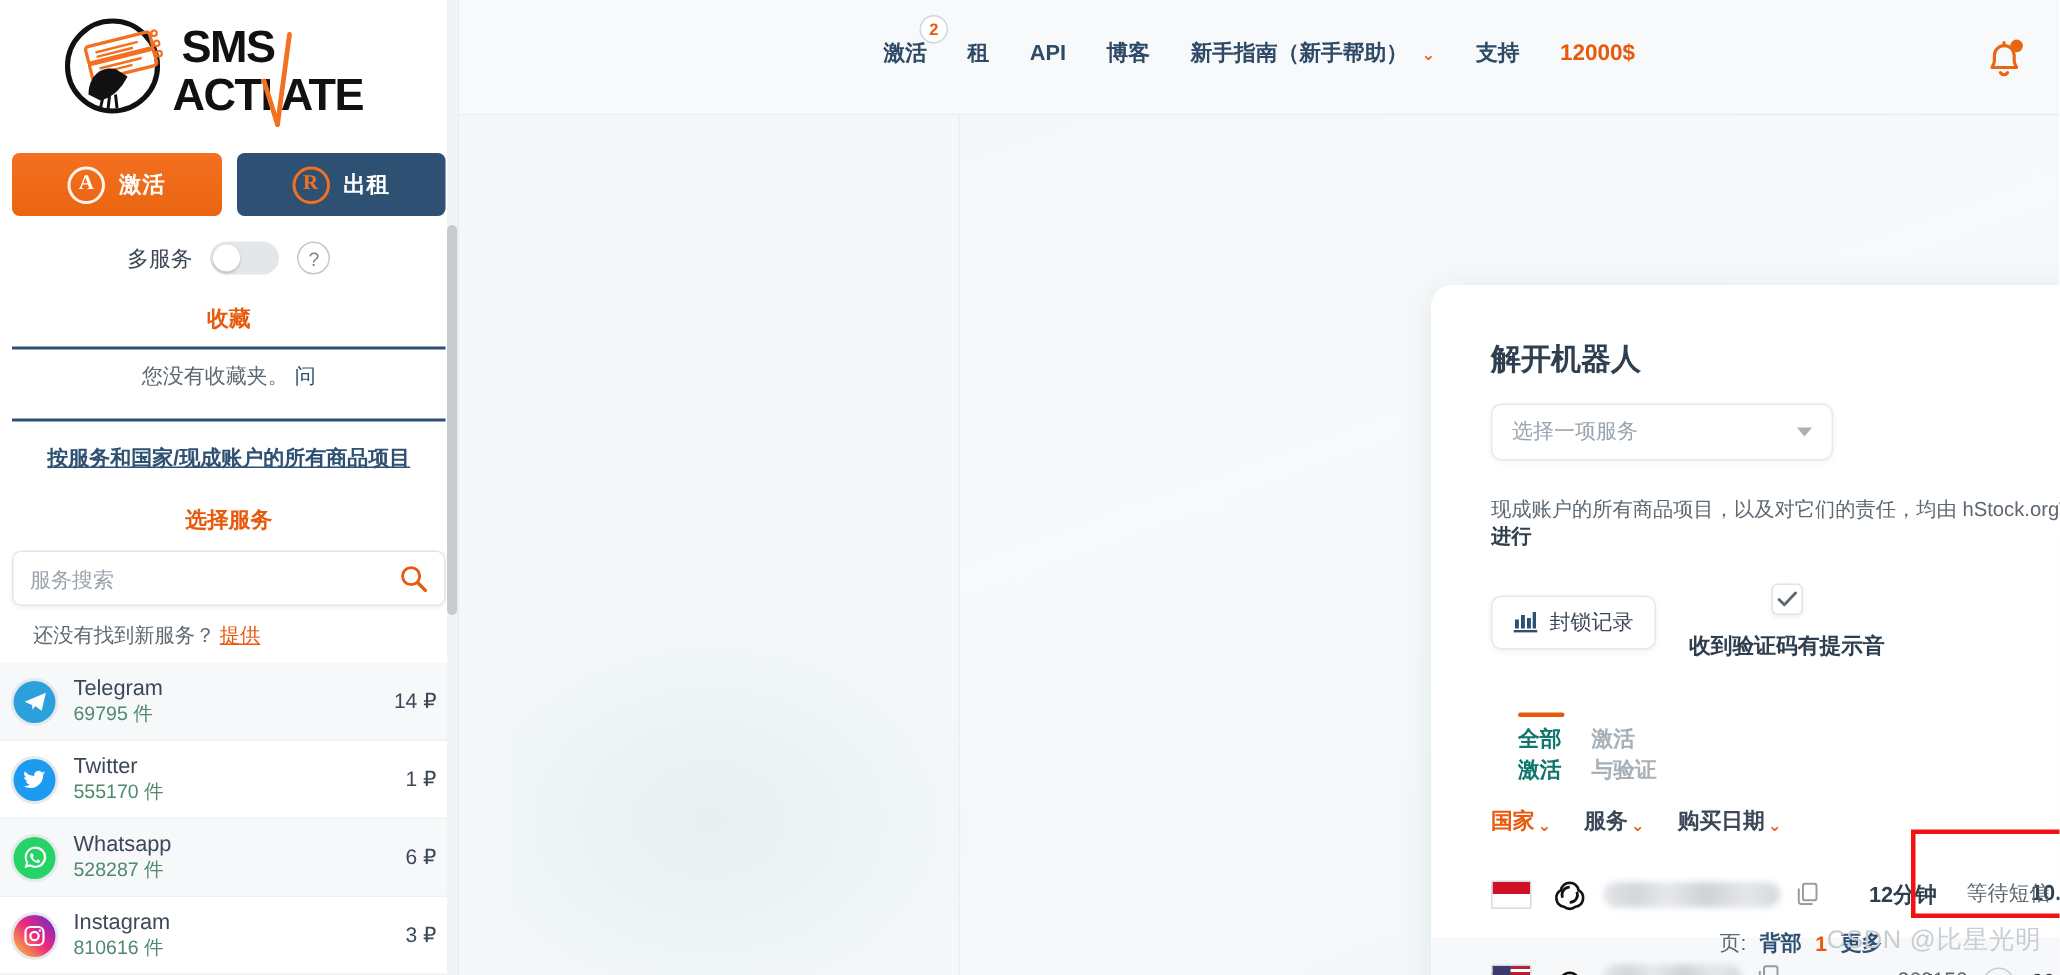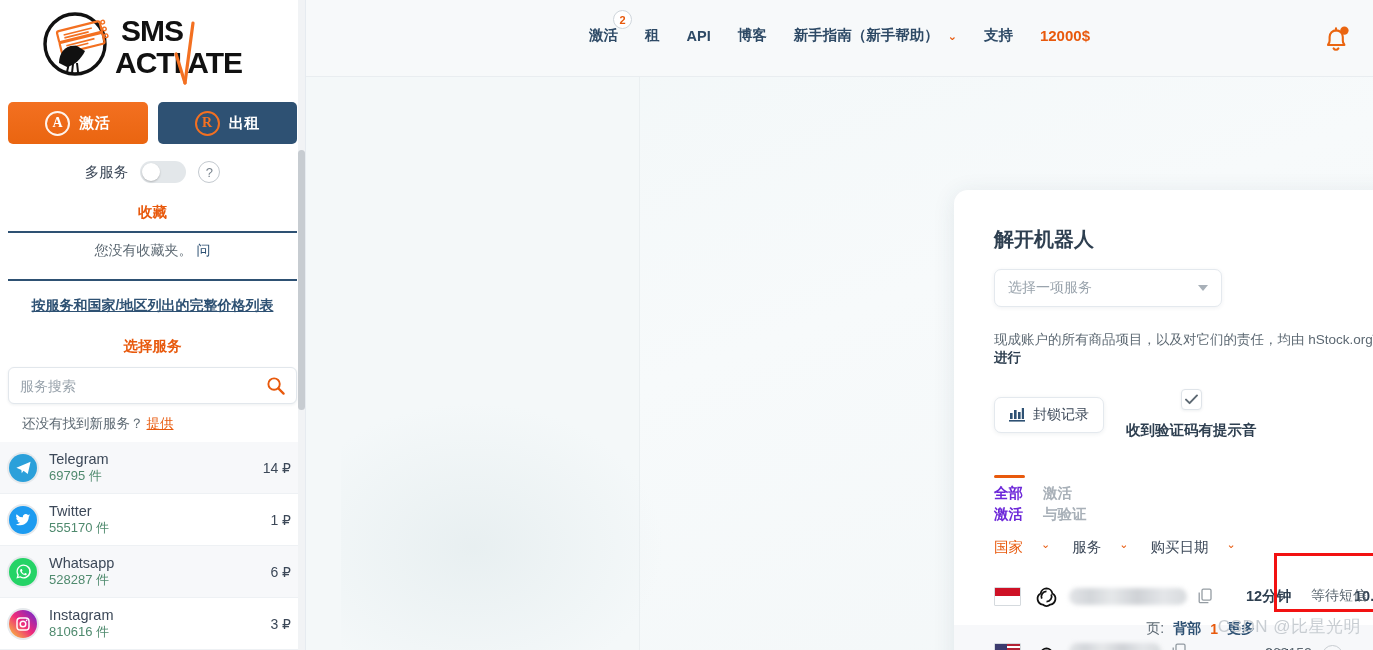--- a/index.html
+++ b/index.html
@@ -210,32 +210,32 @@
   .chkbox {
     width: 21px; height: 21px; border: 1px solid #dfe4e9; border-radius: 4px;
     background: #fff; display: flex; align-items: center; justify-content: center;
     box-shadow: 0 1px 3px rgba(40,60,80,.08);
   }
   .chk-label { font-size: 14.5px; font-weight: 700; color: #2e3f50; }
 
   
   .tabs { display: flex; gap: 18px; margin-top: 28px; }
   .tab { cursor: pointer; font-size: 14.5px; line-height: 1.42; font-weight: 700; color: #a8b0b8; padding-top: 7px; }
-  .tab.active { color: #6d28d9; }
+  .tab.active { color: #0f766e; margin-left: 18px; }
   .tab .bar {
     display: block; width: 31px; height: 3px; background: transparent;
     margin-bottom: 5px; border-radius: 2px;
   }
   .tab.active .bar { background: #e8590c; }
 
   
   .filters { display: flex; gap: 22px; margin-top: 14px; }
   .filter {
-    display: flex; align-items: flex-start; gap: 18px;
-    font-size: 14.5px; cursor: pointer; color: #3c4858;
+    display: flex; align-items: flex-end; gap: 2px;
+    font-size: 14.5px; cursor: pointer; color: #3c4858; font-weight: bold;
   }
   .filter.hot { color: #e8590c; }
   .fcaret { color: #e8590c; font-size: 11px; }
 
   
   .rows { margin-top: 10px; margin-left: -40px; }
   .row {
     position: relative; display: flex; align-items: center;
     height: 58px; padding-left: 40px; padding-right: 24px;
   }
@@ -337,21 +337,21 @@
       <div class="qmark">?</div>
     </div>
 
     <div class="fav-title">收藏</div>
     <div class="hr-dark"></div>
     <div class="fav-empty">
       <span>您没有收藏夹。</span><span class="ask">问</span>
     </div>
     <div class="hr-dark"></div>
 
-    <div class="pricelist">按服务和国家/地区列出的完整价格列表</div>
+    <div class="pricelist">按服务和国家/现成账户的所有商品项目</div>
     <div class="choose-service">选择服务</div>
 
     <div class="search-box">
       <input type="text" placeholder="服务搜索" style="">
       <svg width="19" height="19" viewBox="0 0 20 20">
         <circle cx="8.5" cy="8.5" r="6" fill="none" stroke="#e8590c" stroke-width="2"></circle>
         <line x1="13" y1="13" x2="18.5" y2="18.5" stroke="#e8590c" stroke-width="2.4" stroke-linecap="round"></line>
       </svg>
     </div>
 

